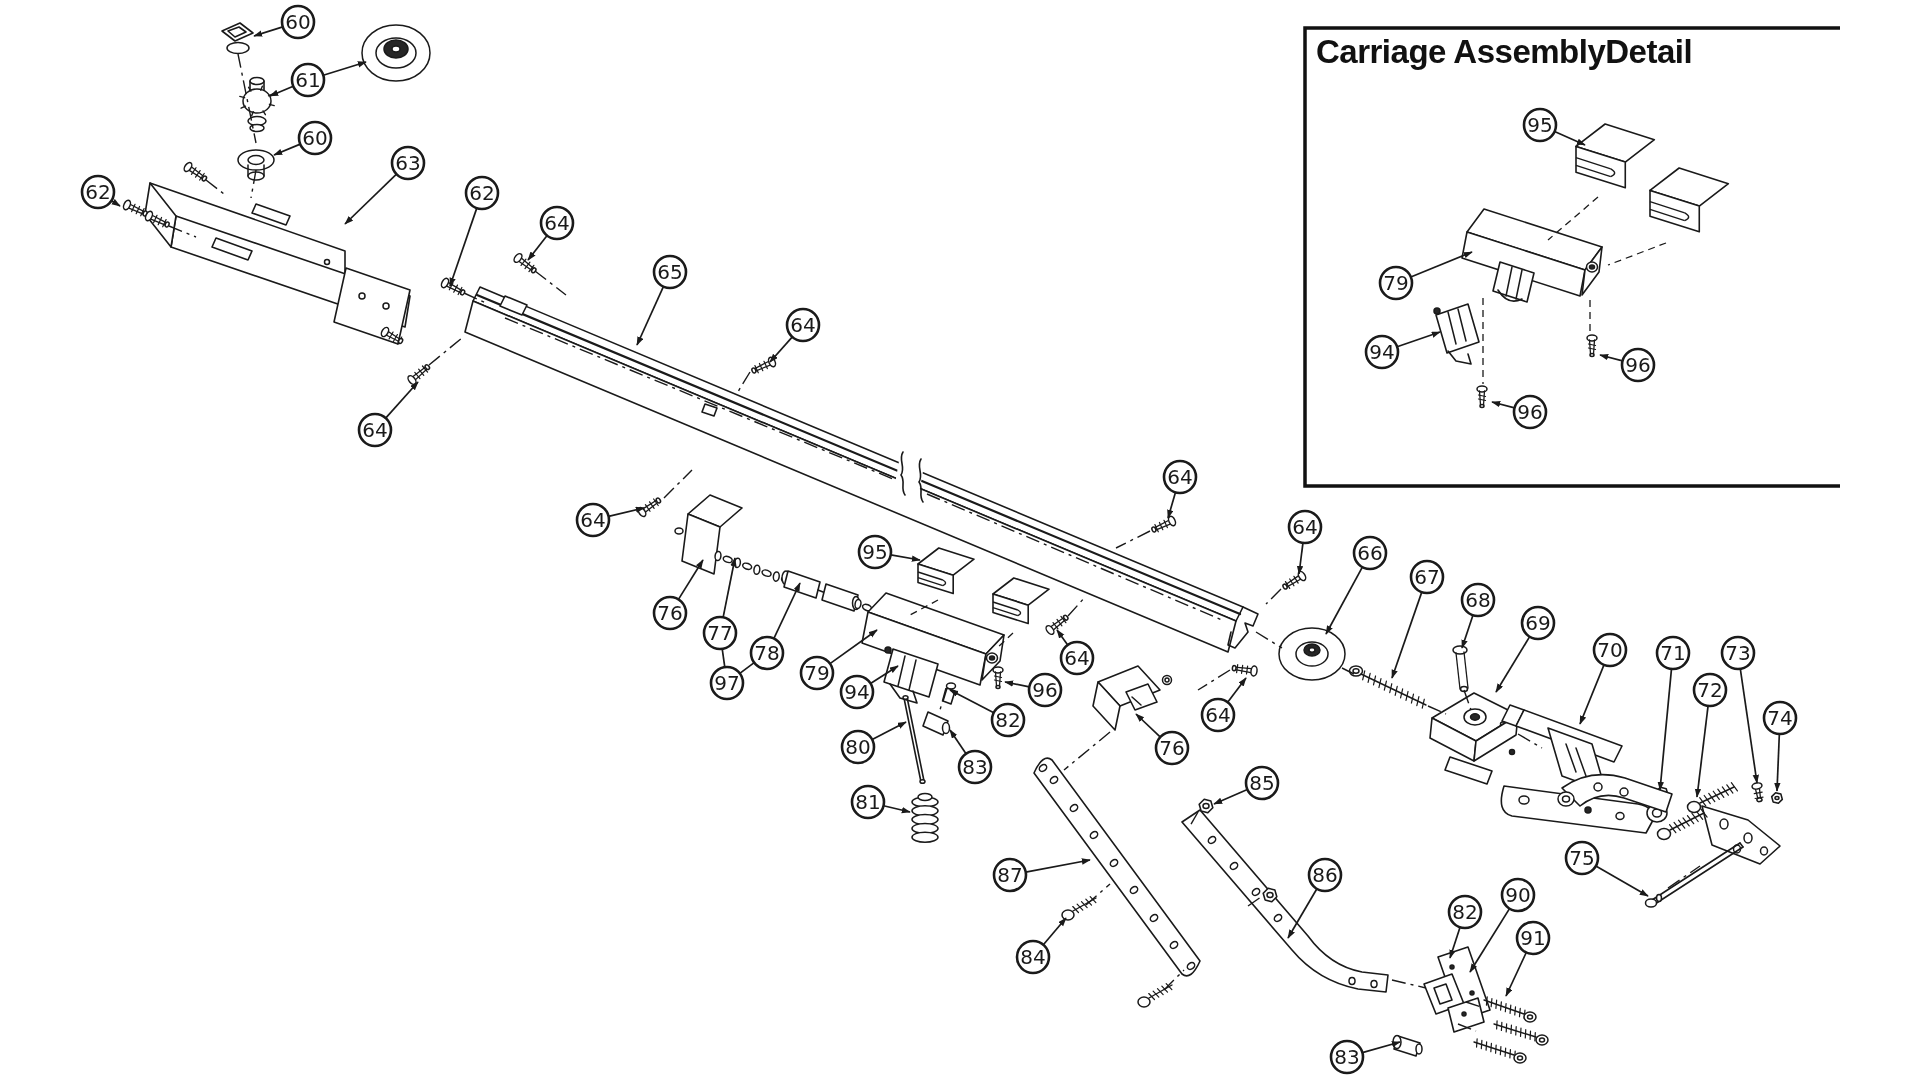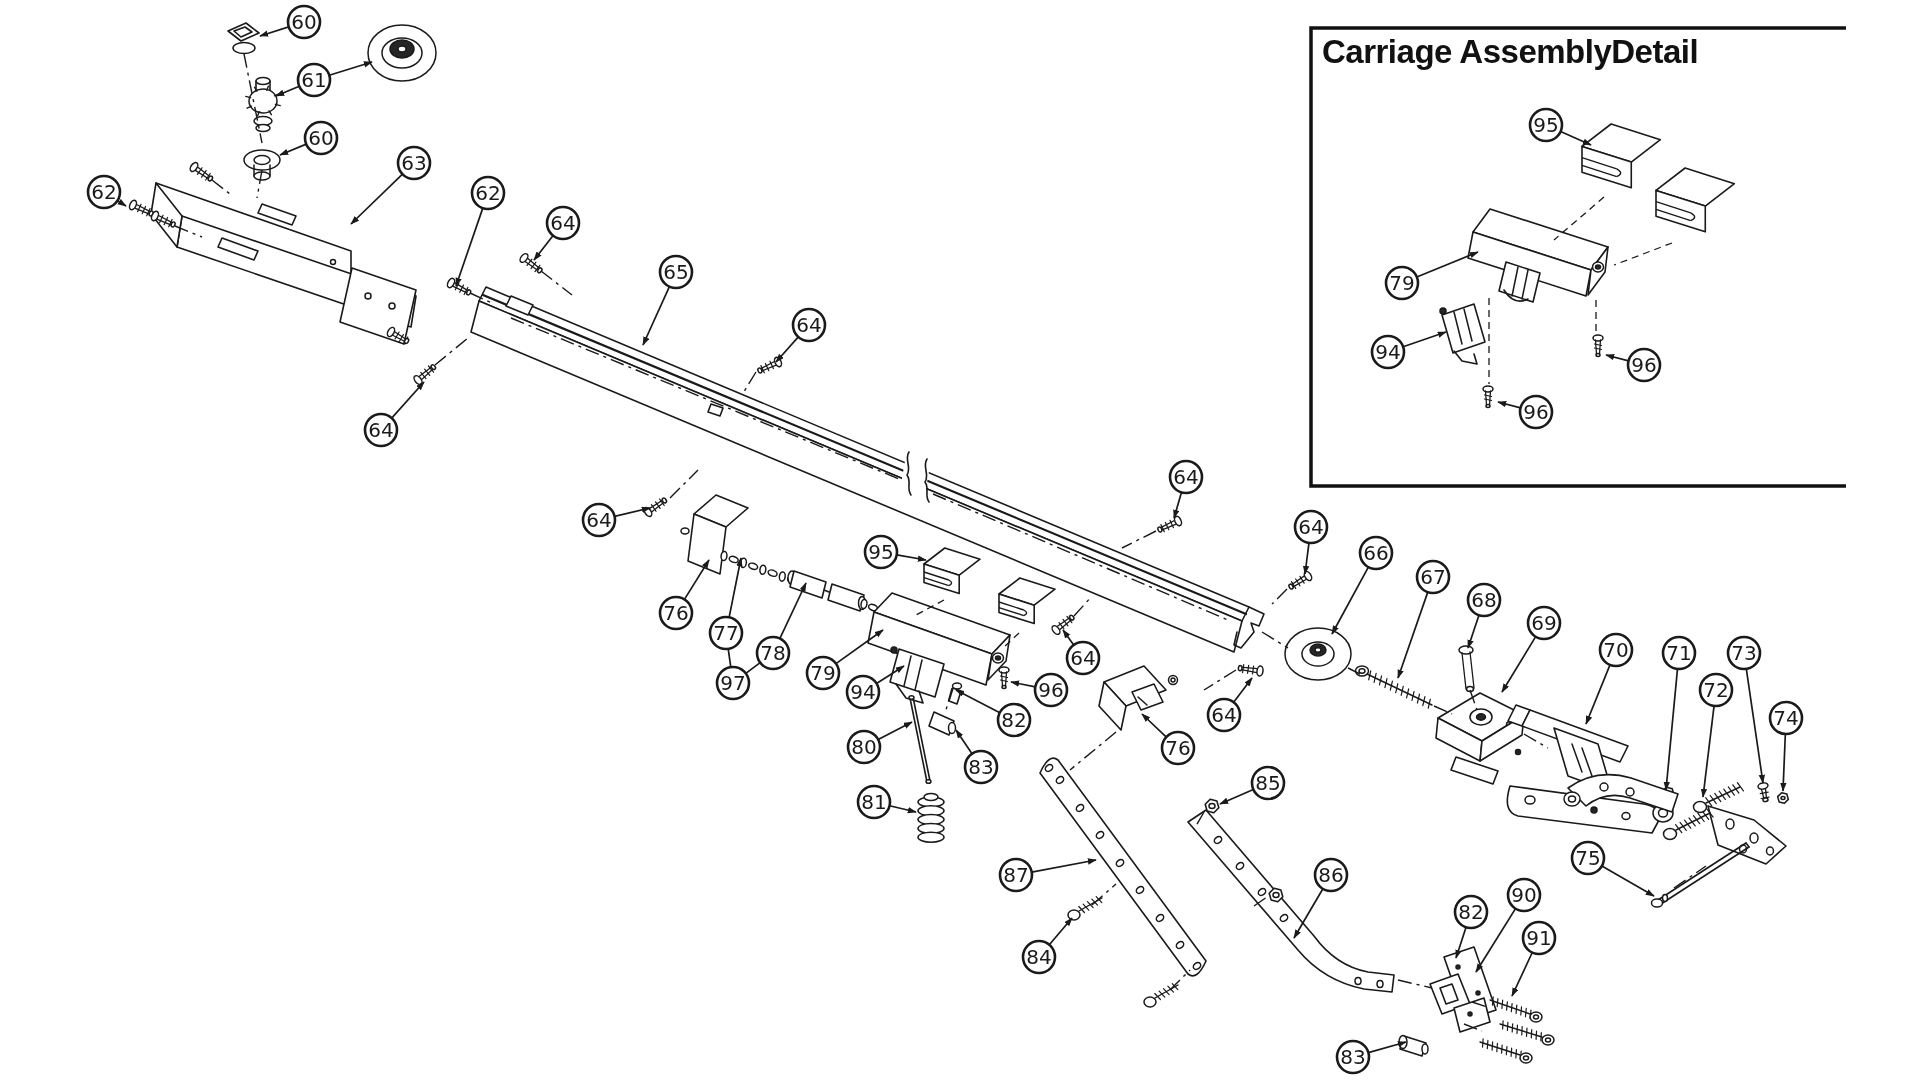--- a/index.html
+++ b/index.html
@@ -1,16 +1,16 @@
 <!DOCTYPE html>
 <html><head>
 <meta charset="utf-8">
 <style>
   html,body{margin:0;padding:0;background:#ffffff;}
-  .stage{width:1840px;height:1080px;background:#ffffff;position:relative;overflow:hidden;margin-left:6px;}
+  .stage{width:1840px;height:1080px;background:#ffffff;position:relative;overflow:hidden;}
   svg{display:block;}
   text.num{font-family:"DejaVu Sans",sans-serif;font-size:20px;fill:#1a1a1a;text-anchor:middle;}
   text.title{font-family:"Liberation Sans",sans-serif;font-weight:bold;font-size:33px;fill:#111;letter-spacing:-0.5px;}
   .dd{stroke:#1a1a1a;stroke-width:1.4;stroke-dasharray:14 5 3 5;fill:none;}
   .dd2{stroke:#1a1a1a;stroke-width:1.3;stroke-dasharray:7 5;fill:none;}
   .ldr{stroke:#1a1a1a;stroke-width:1.7;fill:none;}
 </style>
 </head>
 <body>
 

